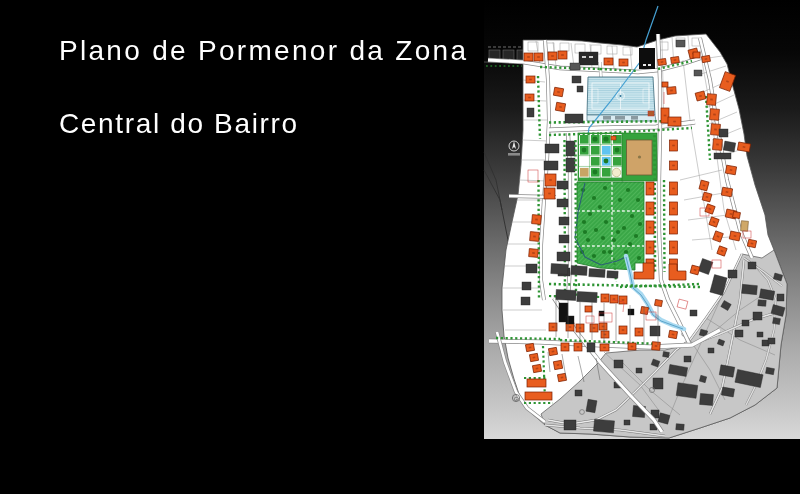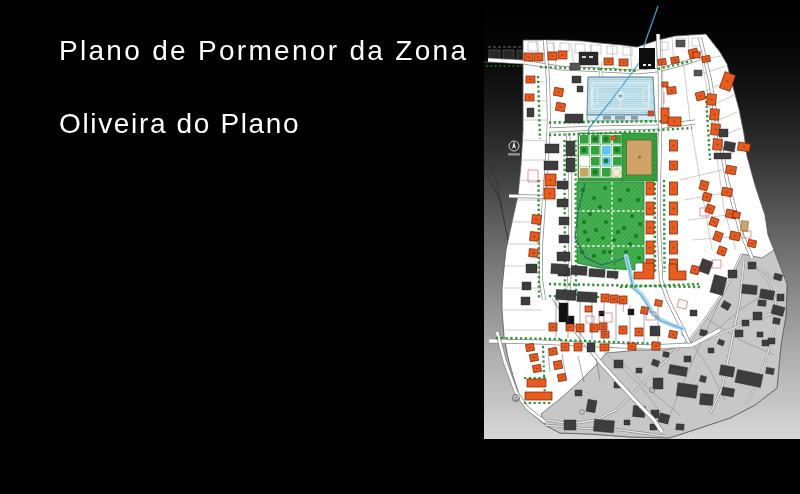--- a/index.html
+++ b/index.html
@@ -671,14 +671,14 @@
         <path d="M514,141 L516,149 L514,147 L512,149 Z" fill="#e8e8e8"></path>
         <rect x="508" y="153" width="12" height="2.6" fill="#8a8a8a"></rect>
       </g>
 
 <g>
         <circle cx="516" cy="398" r="3.6" fill="none" stroke="#6a6a6a" stroke-width="0.9"></circle>
         <text x="516" y="400.5" font-size="5" fill="#555" text-anchor="middle" font-family="Liberation Sans,sans-serif">G</text>
       </g>
 </svg>
 
-<div id="title"><span class="l1">Plano de Pormenor da Zona</span><br><br><span class="l3">Oliveira do Plano</span></div>
+<div id="title"><span class="l1">Plano de Pormenor da Zona</span><br><br><span class="l3">Central do Bairro</span></div>
 </div>
 
 </body></html>

